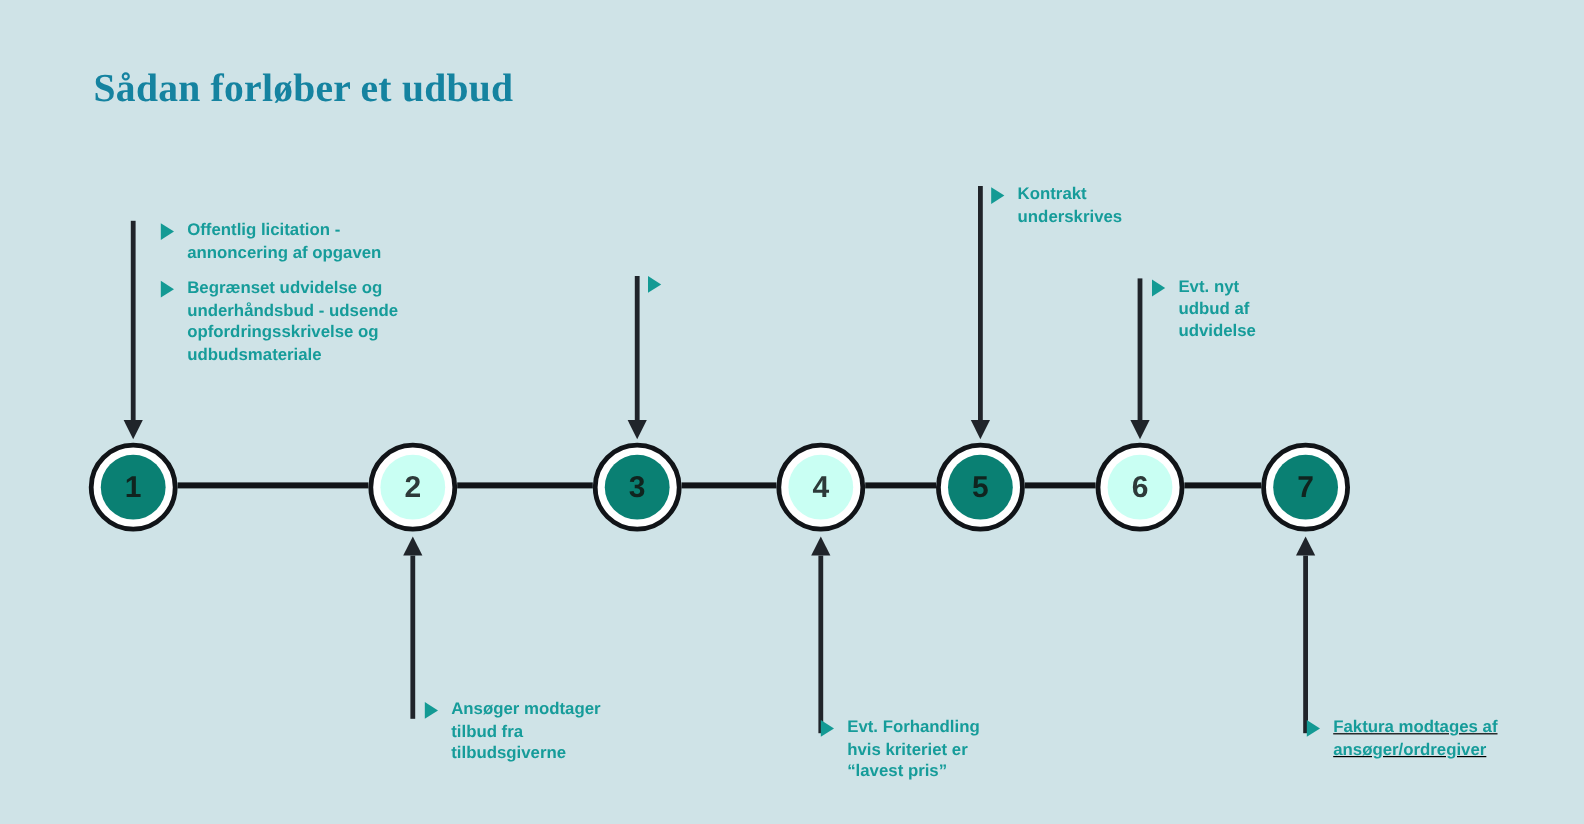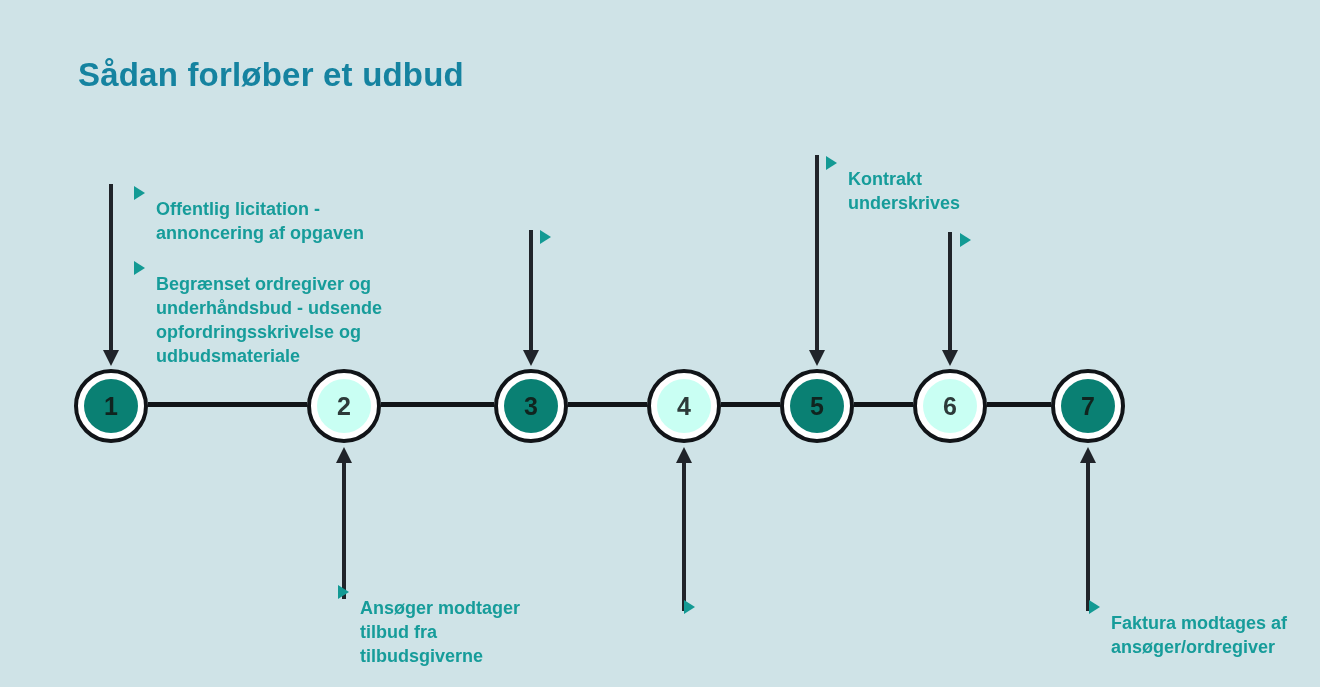--- a/index.html
+++ b/index.html
@@ -24,20 +24,21 @@
   
   #page-title {
     position: absolute;
     left: 78px;
     top: 56px;
     font-size: 33px;
     font-weight: bold;
     color: #1583a0;
     letter-spacing: 0.2px;
     white-space: nowrap;
+    font-family: Liberation Serif, serif;
   }
 
   
   #timeline {
     position: absolute;
     left: 0;
     top: 0;
     width: 1320px;
     height: 687px;
   }
@@ -131,26 +132,25 @@
     flex: 0 0 auto;
     width: 0;
     height: 0;
     border-top: 7px solid transparent;
     border-bottom: 7px solid transparent;
     border-left: 11px solid #139a94;
     margin-top: 4px;
     margin-right: 11px;
   }
   .btext {
-    font-size: 18px;
+    font-size: 14px;
     font-weight: bold;
     color: #169c9a;
     line-height: 1.33;
     white-space: pre-line;
-    margin-top: 16px;
   }
 </style>
 </head>
 <body>
 
 <div id="stage">
 
   <div id="page-title">Sådan forløber et udbud</div>
 
   <div id="timeline">
@@ -221,21 +221,21 @@
   </div>
 
   <div class="callout" style="left:134px;top:182px;width:270px;">
     <div class="bullet-row">
       <div class="tri"></div>
       <div class="btext">Offentlig licitation -
 annoncering af opgaven</div>
     </div>
     <div class="bullet-row">
       <div class="tri"></div>
-      <div class="btext">Begrænset ordregiver og
+      <div class="btext">Begrænset udvidelse og
 underhåndsbud - udsende
 opfordringsskrivelse og
 udbudsmateriale</div>
     </div>
   </div>
 
   <div class="callout" style="left:540px;top:226px;width:240px;">
     <div class="bullet-row">
       <div class="tri"></div>
     </div>
@@ -245,39 +245,45 @@
     <div class="bullet-row">
       <div class="tri"></div>
       <div class="btext">Kontrakt
 underskrives</div>
     </div>
   </div>
 
   <div class="callout" style="left:960px;top:229px;width:150px;">
     <div class="bullet-row">
       <div class="tri"></div>
-    </div>
-  </div>
-
-  <div class="callout" style="left:338px;top:581px;width:230px;">
+      <div class="btext">Evt. nyt
+udbud af
+udvidelse</div>
+    </div>
+  </div>
+
+  <div class="callout" style="left:354px;top:581px;width:230px;">
     <div class="bullet-row">
       <div class="tri"></div>
       <div class="btext">Ansøger modtager
 tilbud fra
 tilbudsgiverne</div>
     </div>
   </div>
 
   <div class="callout" style="left:684px;top:596px;width:210px;">
     <div class="bullet-row">
       <div class="tri"></div>
-    </div>
-  </div>
-
-  <div class="callout" style="left:1089px;top:596px;width:230px;">
+      <div class="btext">Evt. Forhandling
+hvis kriteriet er
+“lavest pris”</div>
+    </div>
+  </div>
+
+  <div class="callout" style="left:1089px;top:596px;width:230px;text-decoration:underline;">
     <div class="bullet-row">
       <div class="tri"></div>
       <div class="btext">Faktura modtages af
 ansøger/ordregiver</div>
     </div>
   </div>
 
 </div>
 
 </body></html>

